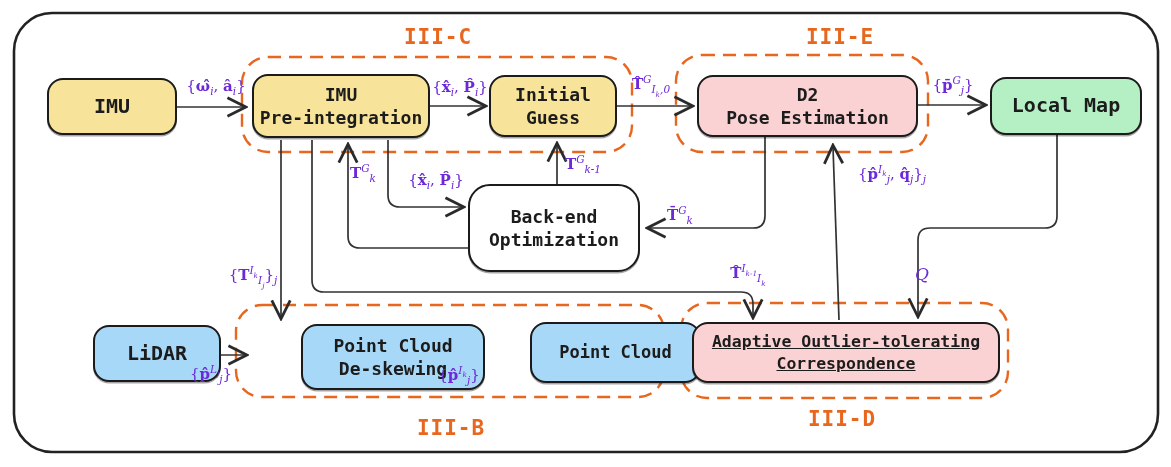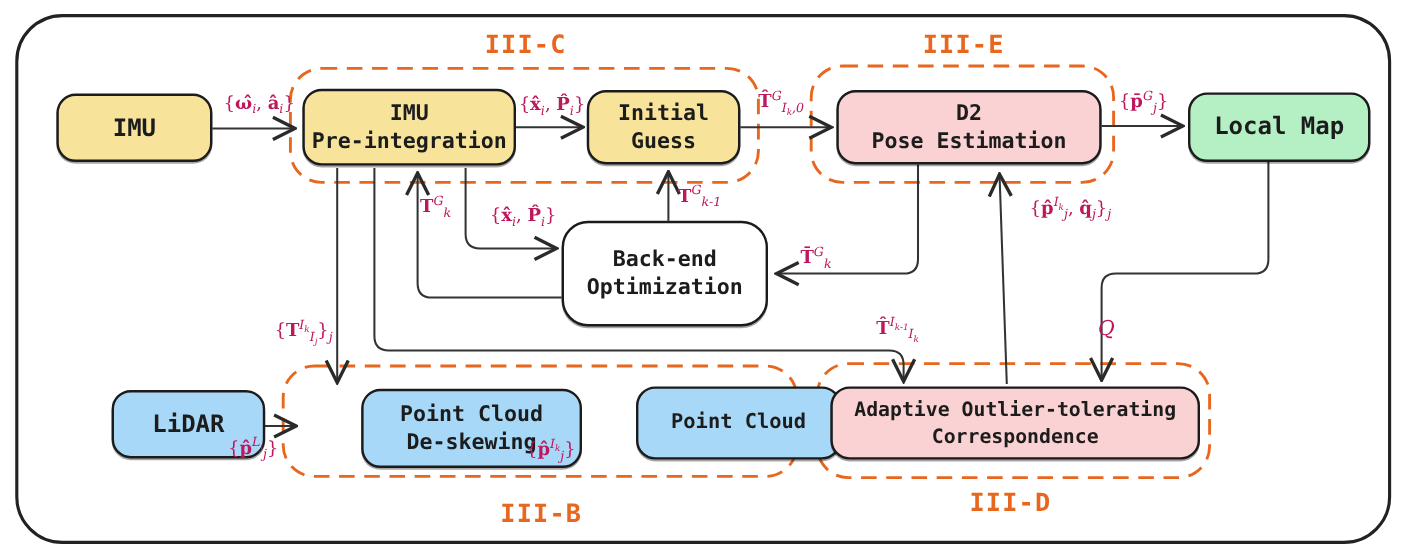--- a/index.html
+++ b/index.html
@@ -16,30 +16,30 @@
     box-shadow:0 1.5px 0 rgba(0,0,0,0.35);
   }
   .node.yellow{background:var(--c-yellow,#f7e49a);}
   .node.blue{background:var(--c-blue,#a8d8f7);margin-left:48px;}
   .node.pink{background:var(--c-pink,#fad2d4);}
   .node.green{background:var(--c-green,#b5efc4);}
   .node.white{background:#ffffff;border-radius:22px;}
   .fs20{font-size:20px;}
   .fs18{font-size:18px;}
   .fs17{font-size:17px;}
-  .fs16{font-size:16.5px;}
+  .fs16{font-size:16.5px;text-decoration:underline;}
   .section-label{
     position:absolute;transform:translate(-50%,-50%);
     color:var(--c-orange,#e8671f);font-size:21px;font-weight:bold;letter-spacing:1px;
     white-space:nowrap;
   }
   .math{
     position:absolute;transform:translate(-50%,-50%);
     font-family:"DejaVu Serif","Liberation Serif",serif;
-    font-size:15px;color:#be185d;white-space:nowrap;
+    font-size:15px;color:#6d28d9;white-space:nowrap;
   }
   .math sub,.math sup{font-size:70%;font-style:italic;}
   .math b{font-weight:bold;font-style:normal;}
   .math i{font-style:italic;}
   .math.big{font-size:17px;}
 </style>
 </head>
 <body>
 
 <div id="stage">
@@ -73,21 +73,21 @@
       <path d="M765,137 V216 Q765,228 753,228 H649" marker-end="url(#arrow)"></path>
       <path d="M839,320 L833,147" marker-end="url(#arrow)"></path>
       <path d="M1057,135 V216 Q1057,228 1045,228 H930 Q918,228 918,240 V315" marker-end="url(#arrow)"></path>
       <path d="M173,355 H245" marker-end="url(#arrow)"></path>
       <path d="M437,352 H477" marker-end="url(#arrow)"></path>
       <path d="M653,352 H687" marker-end="url(#arrow)"></path>
     </g>
   </svg>
 
   <div class="section-label" style="left:438px;top:37px">III-C</div>
-  <div class="section-label" style="left:803px;top:37px">III-E</div>
+  <div class="section-label" style="left:840px;top:37px">III-E</div>
   <div class="section-label" style="left:451px;top:428px">III-B</div>
   <div class="section-label" style="left:842px;top:419px">III-D</div>
 
   <div class="node yellow fs20" style="left:47px;top:78px;width:130px;height:57px">
     <span>IMU</span>
   </div>
 
   <div class="node yellow fs18" style="left:252px;top:74px;width:178px;height:64px">
     <span>IMU</span>
     <span>Pre-integration</span>

